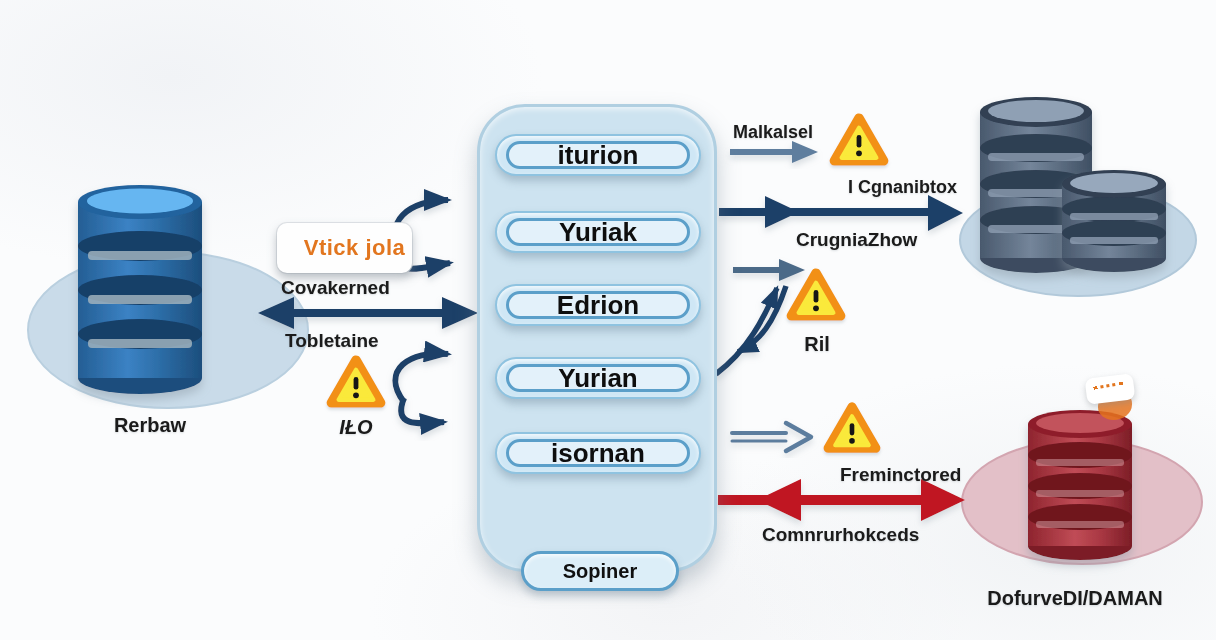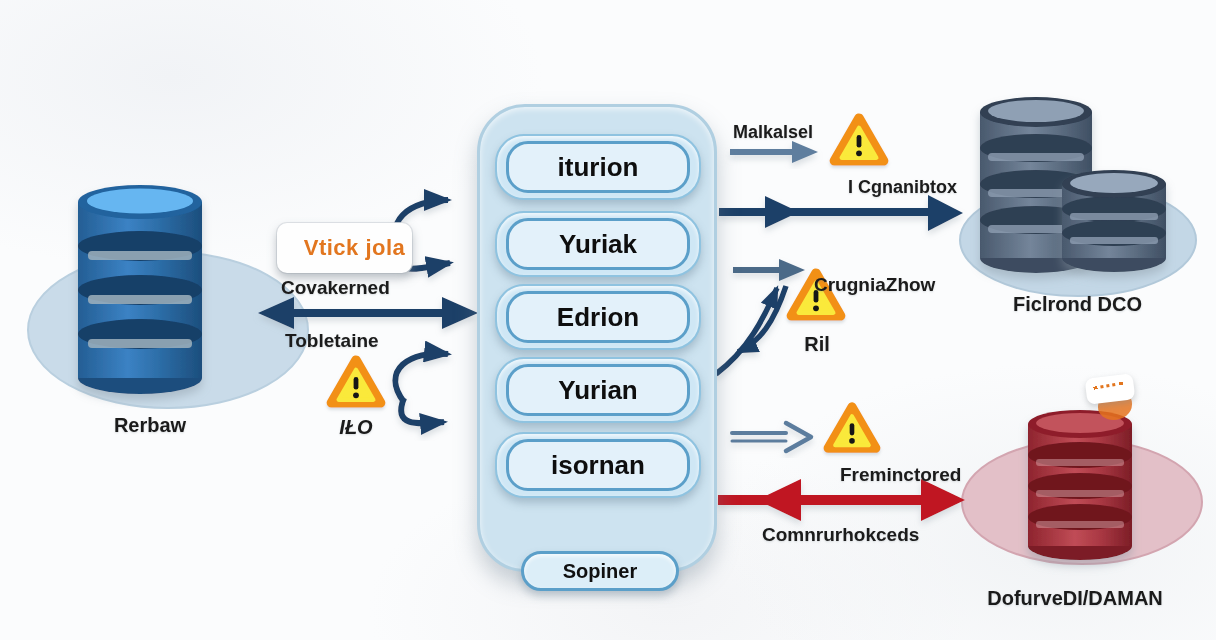--- a/index.html
+++ b/index.html
@@ -23,21 +23,21 @@
   }
   .centered{text-align:center;}
   
   .pipeline{
     position:absolute;left:477px;top:104px;width:240px;height:468px;
     background:#cde3f0;border:3px solid #b0cfe1;border-radius:48px;
     box-shadow:0 12px 22px rgba(110,130,145,.38), inset 0 2px 6px rgba(255,255,255,.7);
     box-sizing:border-box;
   }
   .pill{
-    position:absolute;left:15px;width:206px;height:66px;
+    position:absolute;left:15px;width:206px;height:42px;
     background:#cfe7f5;border:2px solid #8fc3e0;border-radius:29px;
     box-shadow:0 5px 9px rgba(90,115,135,.35), inset 0 2px 4px rgba(255,255,255,.8);
     box-sizing:border-box;
   }
   .pill .inner{
     position:absolute;inset:5px 9px;background:#e3f1fa;
     border:3px solid #5b9fc9;border-radius:22px;
     display:flex;align-items:center;justify-content:center;
     font-size:26px;font-weight:700;color:#0e0e0e;
     box-sizing:border-box;
@@ -254,21 +254,20 @@
   <div class="ornament"></div>
 
   <div class="label centered" style="left:70px;top:414px;width:160px;font-size:20px;">Rerbaw</div>
 
   <div class="label" style="left:281px;top:277px;font-size:19px;">Covakerned</div>
   <div class="label" style="left:285px;top:330px;font-size:19px;">Tobletaine</div>
   <div class="label centered" style="left:326px;top:416px;width:60px;font-size:20px;font-style:italic;">IŁO</div>
 
   <div class="label" style="left:733px;top:122px;font-size:18px;">Malkalsel</div>
   <div class="label" style="left:848px;top:177px;font-size:18px;">I Cgnanibtox</div>
-  <div class="label" style="left:814px;top:229px;font-size:19px;margin-top:45px;">CrugniaZhow</div>
+  <div class="label" style="left:796px;top:229px;font-size:19px;">CrugniaZhow</div>
   <div class="label centered" style="left:787px;top:333px;width:60px;font-size:20px;">Ril</div>
-  <div class="label centered" style="left:1005px;top:293px;width:145px;font-size:20px;">Ficlrond DCO</div>
 
   <div class="label" style="left:840px;top:464px;font-size:19px;">Freminctored</div>
   <div class="label centered" style="left:975px;top:587px;width:200px;font-size:20px;">DofurveDI/DAMAN</div>
   <div class="label" style="left:762px;top:524px;font-size:19px;">Comnrurhokceds</div>
 
 </div>
 
 </body></html>

